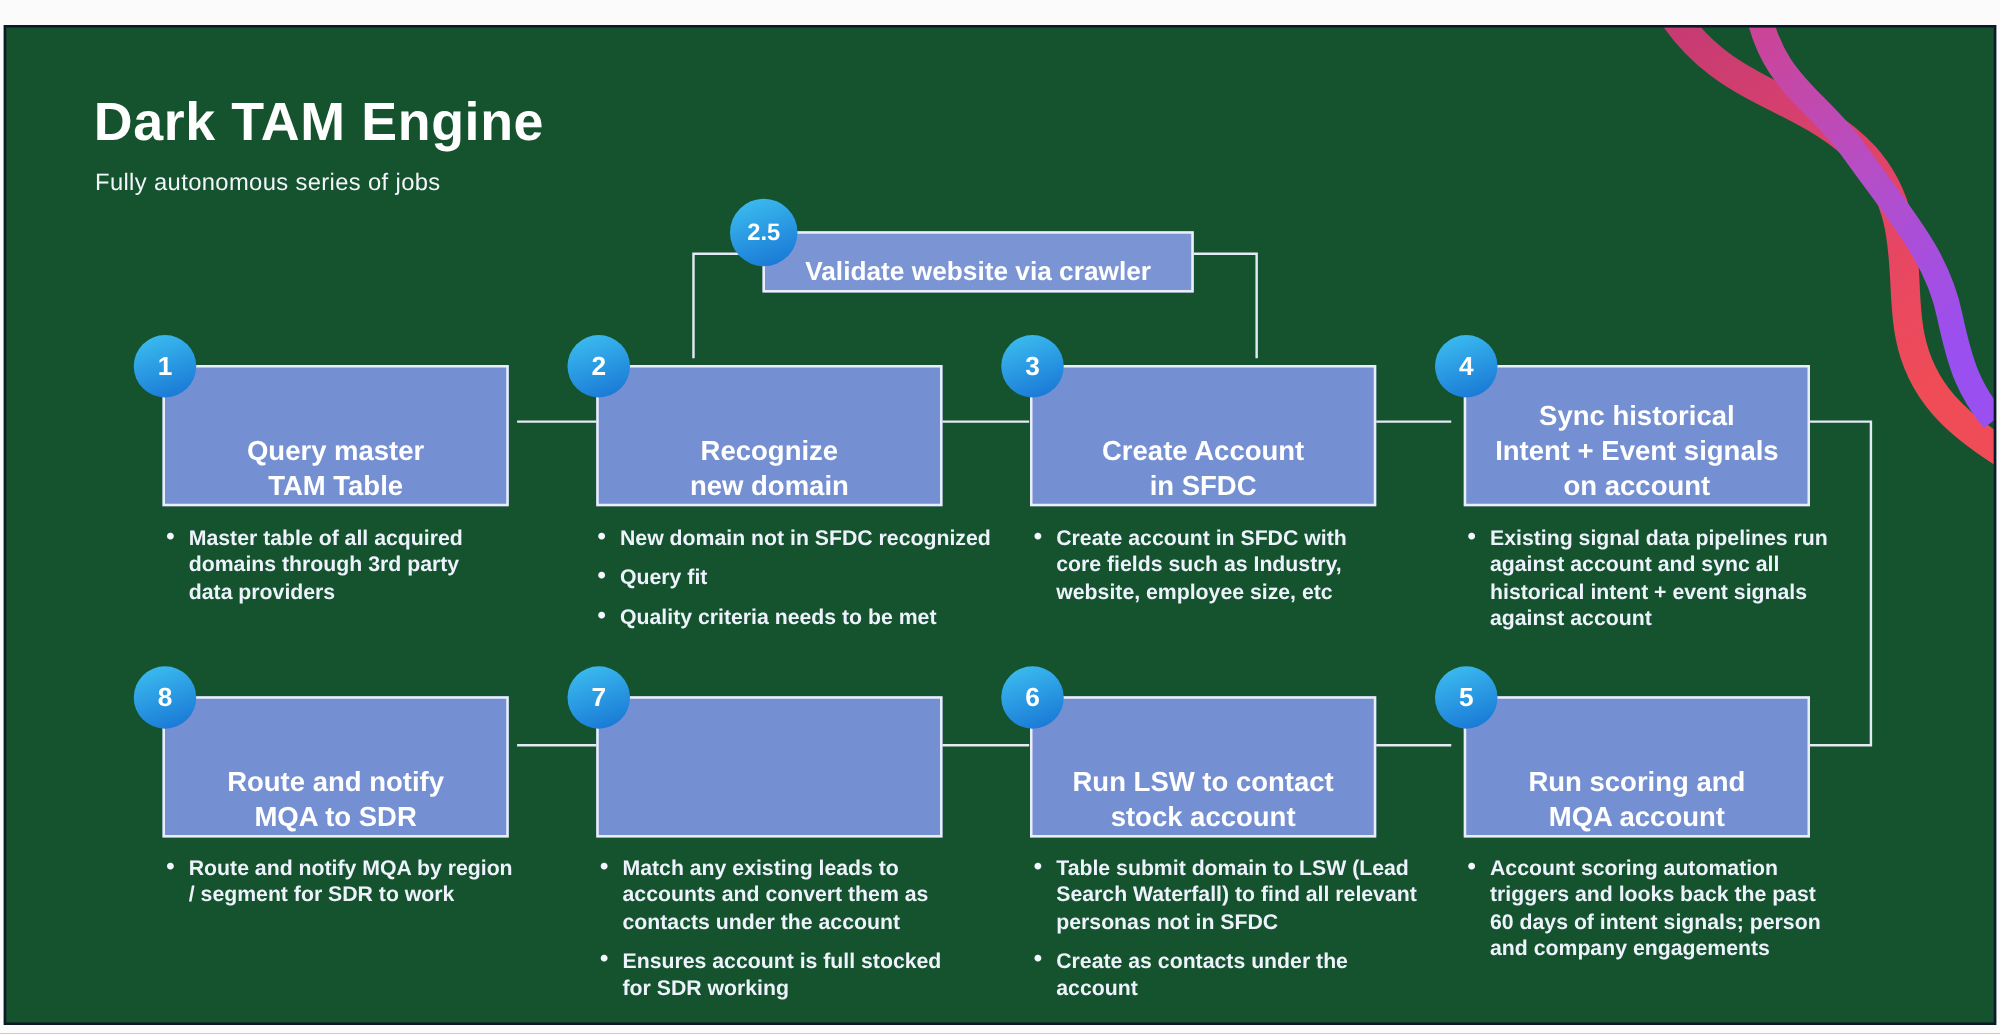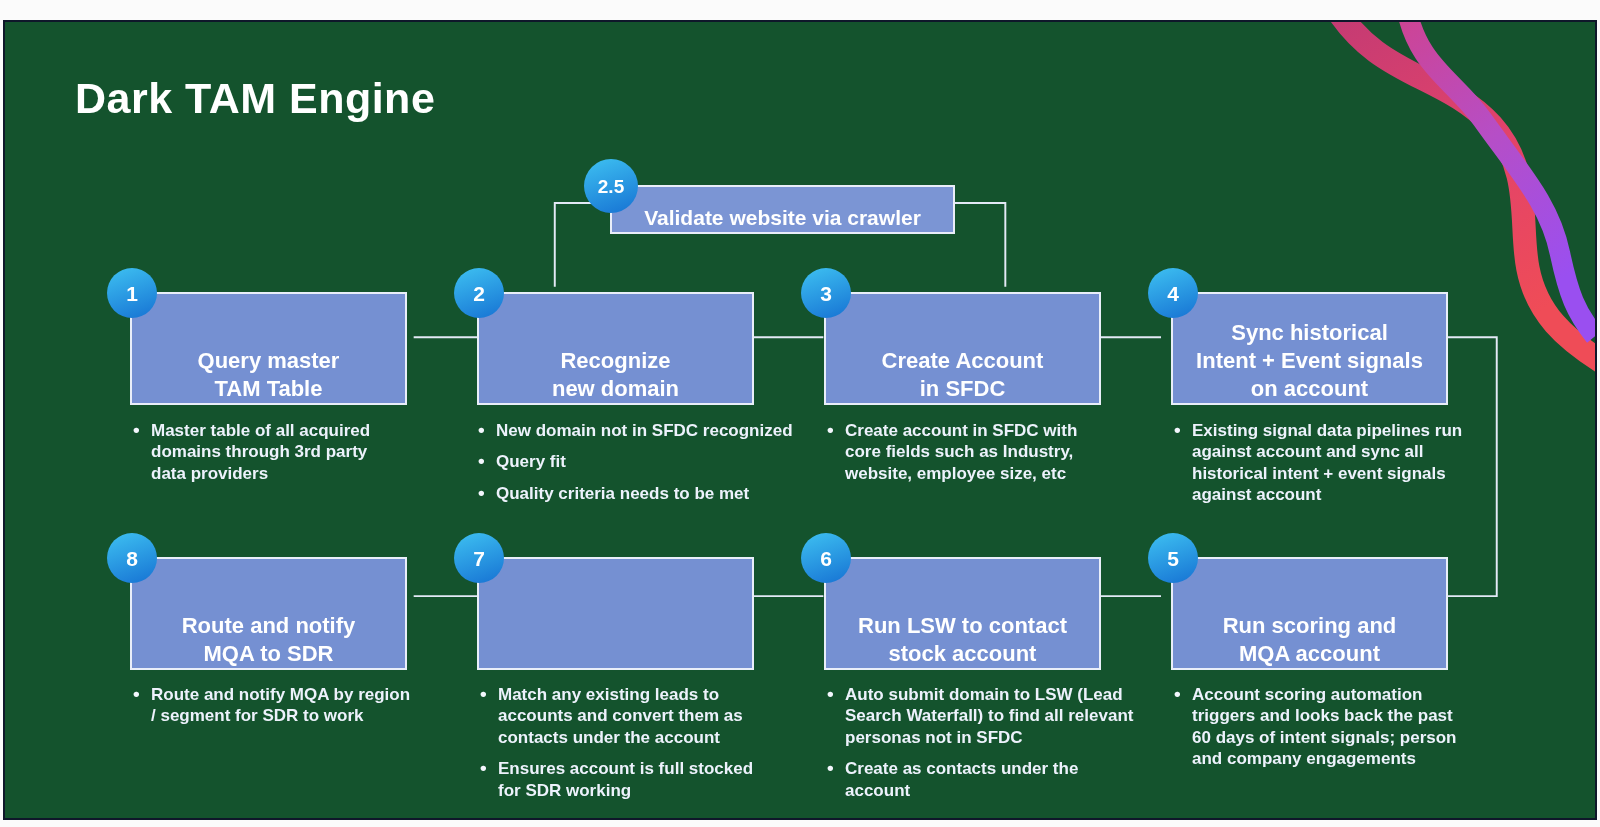--- a/index.html
+++ b/index.html
@@ -84,20 +84,21 @@
       <polyline points="1441,324 1513,324 1513,590 1441,590"></polyline>
       <line x1="1094" y1="590" x2="1168" y2="590"></line>
       <line x1="747" y1="590" x2="821" y2="590"></line>
       <line x1="400" y1="590" x2="474" y2="590"></line>
       <polyline points="606,186 545,186 545,272"></polyline>
       <polyline points="948,186 1008,186 1008,272"></polyline>
     </g>
   </svg>
 
   <h1 class="page-title">Dark TAM Engine</h1>
+  <p class="page-subtitle">Fully autonomous series of jobs</p>
 
   <div class="node validate">
     <span class="badge">2.5</span>
     <span class="node-title">Validate website via crawler</span>
   </div>
 
   <div class="node r1 c1">
     <span class="badge">1</span>
     <span class="node-title">Query master
 TAM Table</span>
@@ -153,20 +154,20 @@
     <li>Existing signal data pipelines run against account and sync all historical intent + event signals against account</li>
   </ul>
   <ul class="bullets bl-7">
     <li>Match any existing leads to accounts and convert them as contacts under the account</li>
     <li>Ensures account is full stocked for SDR working</li>
   </ul>
   <ul class="bullets bl-8">
     <li>Route and notify MQA by region / segment for SDR to work</li>
   </ul>
   <ul class="bullets bl-6">
-    <li>Auto submit domain to LSW (Lead Search Waterfall) to find all relevant personas not in SFDC</li>
+    <li>Table submit domain to LSW (Lead Search Waterfall) to find all relevant personas not in SFDC</li>
     <li>Create as contacts under the account</li>
   </ul>
   <ul class="bullets bl-5">
     <li>Account scoring automation triggers and looks back the past 60 days of intent signals; person and company engagements</li>
   </ul>
 
 </div>
 
 </body></html>

